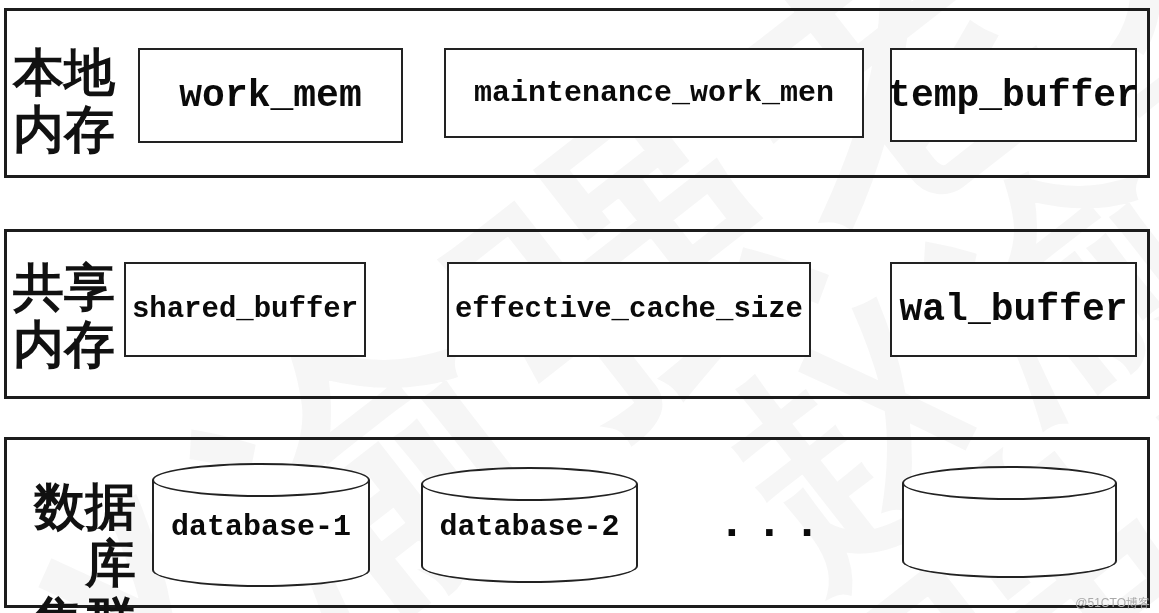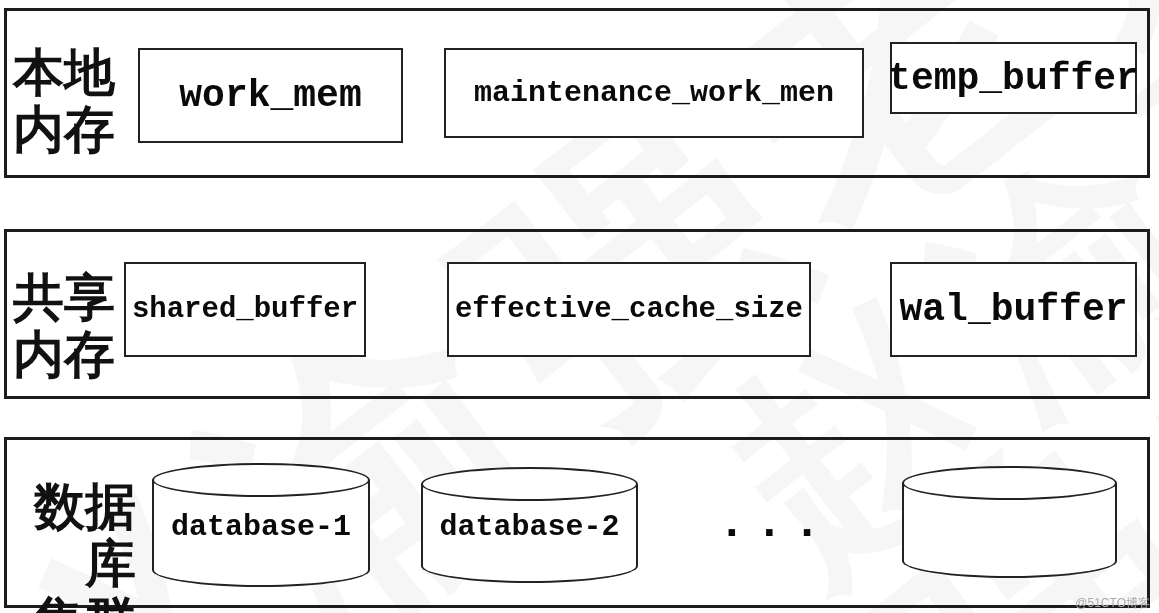--- a/index.html
+++ b/index.html
@@ -46,41 +46,41 @@
     position: absolute;
     font-family: "Liberation Serif", "DejaVu Serif", serif;
     font-weight: 600;
     font-size: 51px;
     line-height: 1.12;
     color: #111;
     z-index: 2;
     white-space: pre-line;
   }
   .lab-1 { left: 13px; top: 45px;  }
-  .lab-2 { left: 13px; top: 270px; }
+  .lab-2 { left: 13px; top: 260px; }
   .lab-3 { left: 8px;  top: 479px; width: 128px; text-align: right; }
 
   
   .pbox {
     position: absolute;
     border: 2px solid #222;
     background: #fff;
     display: flex;
     align-items: center;
     justify-content: center;
     z-index: 2;
     font-family: "Liberation Mono", "DejaVu Sans Mono", monospace;
     font-weight: 600;
     font-size: 38px;
     color: #0a0a0a;
     white-space: nowrap;
   }
   .b-workmem  { left: 138px; top: 48px;  width: 265px; height: 95px; }
   .b-maint    { left: 444px; top: 48px;  width: 420px; height: 90px; font-size: 30px; }
-  .b-tempbuf  { left: 890px; top: 42px;  width: 247px; height: 72px; }
+  .b-tempbuf  { left: 890px; top: 48px;  width: 247px; height: 94px; }
   .b-shared   { left: 124px; top: 262px; width: 242px; height: 95px; font-size: 29px; }
   .b-effcache { left: 447px; top: 262px; width: 364px; height: 95px; font-size: 29px; }
   .b-walbuf   { left: 890px; top: 262px; width: 247px; height: 95px; }
 
   
   .cyl { position: absolute; z-index: 2; }
   .c-db1 { left: 152px; top: 463px; width: 218px; height: 124px; }
   .c-db2 { left: 421px; top: 467px; width: 217px; height: 116px; }
   .c-dbn { left: 902px; top: 466px; width: 215px; height: 112px; }
   .cyl-body {

